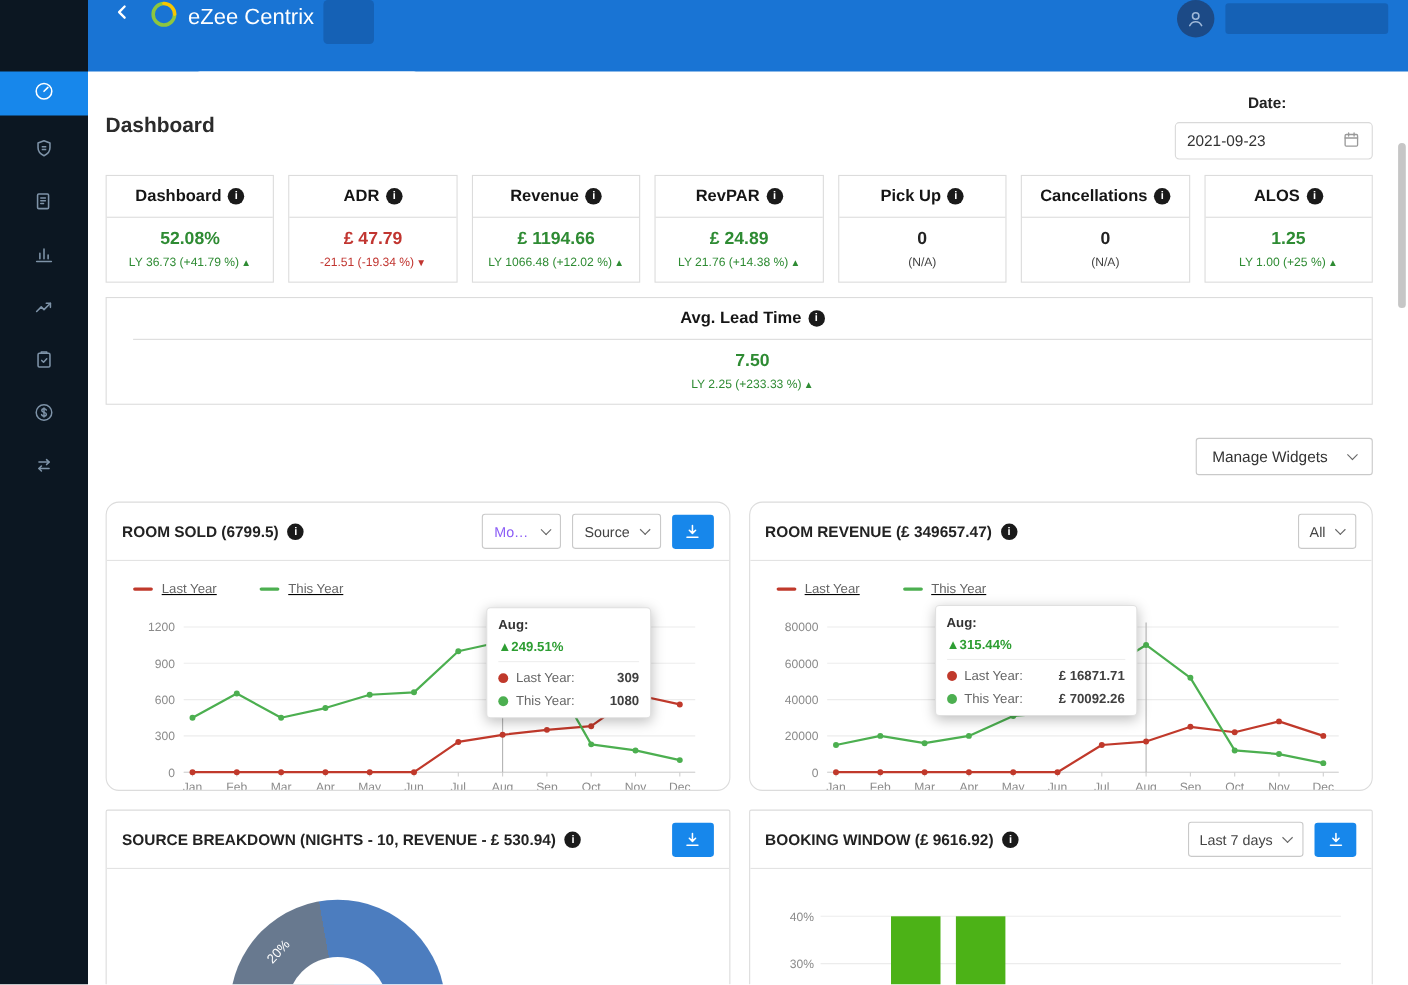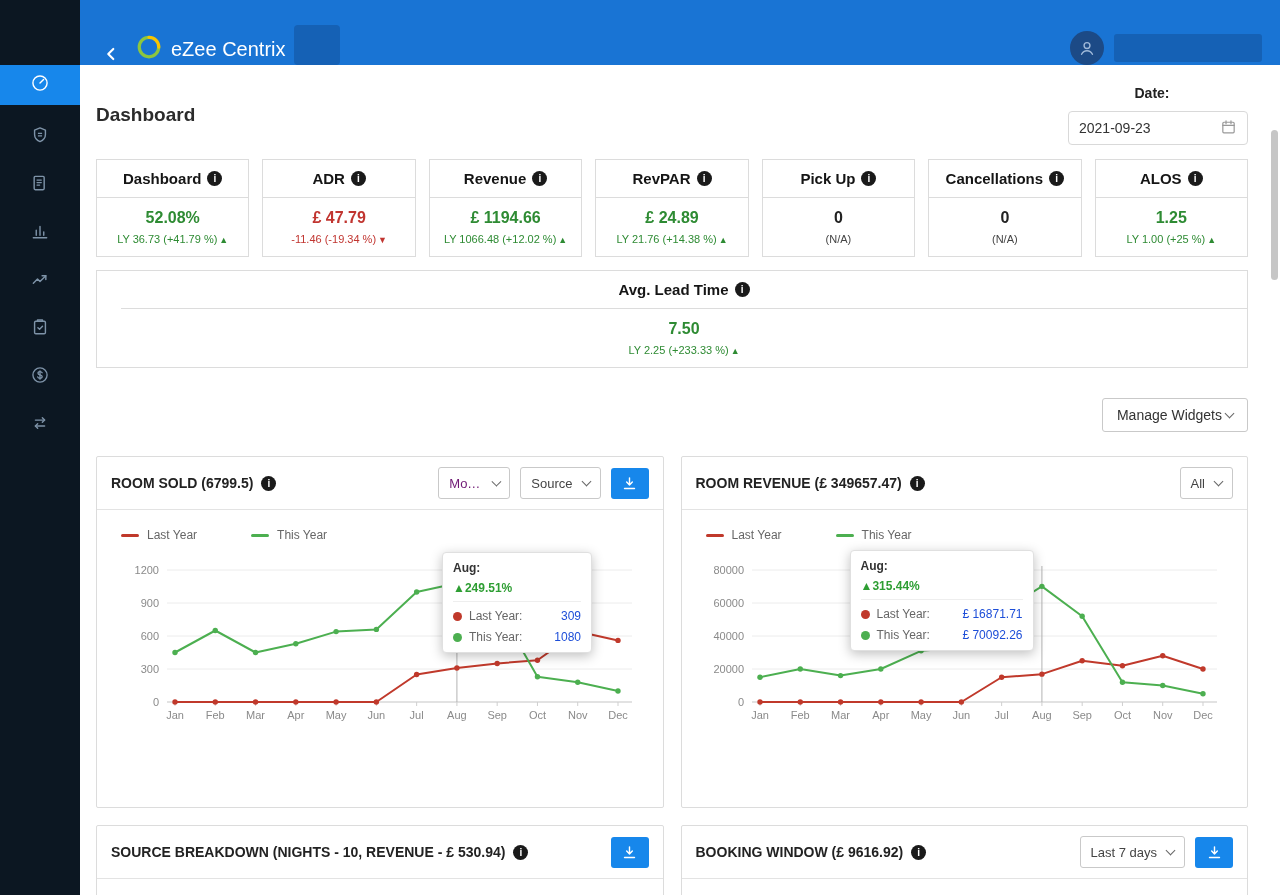--- a/index.html
+++ b/index.html
@@ -6,21 +6,21 @@
   html,body { width: 1280px; height: 895px; overflow: hidden; }
   body { font-family: "Liberation Sans", "DejaVu Sans", sans-serif; background: #fff; position: relative; }
 
   
   .sidebar { position: absolute; left: 0; top: 0; width: 80px; height: 895px; background: #0c1722; padding-top: 65px; z-index: 10; }
   .side-item { height: 48px; display: flex; align-items: center; justify-content: center; color: #7e93a8; cursor: pointer; }
   .side-item.active { height: 40px; background: #1787eb; color: #ffffff; margin-bottom: 8px; }
   .side-item svg { width: 20px; height: 20px; }
 
   
-  .topbar { position: absolute; left: 80px; top: 0; right: 0; height: 65px; background: #1974d4; display: flex; align-items: flex-end; z-index: 9; }
+  .topbar { position: absolute; left: 80px; top: 0; right: 0; height: 65px; background: #1974d4; display: flex; align-items: flex-start; z-index: 9; }
   .back-btn { background: none; border: none; margin-left: 20px; cursor: pointer; display: flex; }
   .brand { display: flex; align-items: center; gap: 9px; margin-left: 14px; color: #fff; font-size: 20px; }
   .redact { background: #1561b5; border-radius: 4px; }
   .redact.main { width: 202px; height: 40px; margin-left: 18px; }
   .redact.small { width: 46px; height: 40px; margin-left: 8px; }
   .top-right { margin-left: auto; margin-right: 18px; display: flex; align-items: center; gap: 10px; }
   .avatar { width: 34px; height: 34px; border-radius: 50%; background: #1c4a86; display: flex; align-items: center; justify-content: center; }
   .redact.user { width: 148px; height: 28px; border-radius: 3px; }
 
   
@@ -42,50 +42,50 @@
   .arrow { font-size: 9px; margin-left: 2px; }
   .tone-green .kpi-value, .tone-green .kpi-sub { color: #2e8b33; }
   .tone-red .kpi-value, .tone-red .kpi-sub { color: #c13530; }
   .tone-plain .kpi-value { color: #222; }
   .tone-plain .kpi-sub { color: #444; }
 
   .lead-card { border: 1px solid #dcdcdc; margin-top: 13px; text-align: center; padding-left: 24px; }
   .lead-card .kpi-title { justify-content: center; }
 
   .manage-row { display: flex; justify-content: flex-end; margin-top: 30px; }
-  .manage-btn { display: flex; align-items: center; gap: 4px; border: 1px solid #c9c9c9; background: #fff; border-radius: 3px; padding: 8px 14px; font-size: 14px; color: #333; cursor: pointer; font-family: inherit; }
+  .manage-btn { display: flex; align-items: center; gap: 19px; border: 1px solid #c9c9c9; background: #fff; border-radius: 3px; padding: 8px 14px; font-size: 14px; color: #333; cursor: pointer; font-family: inherit; }
   .chev { display: inline-block; width: 7px; height: 7px; border-right: 1.6px solid #666; border-bottom: 1.6px solid #666; transform: rotate(45deg); margin-top: -4px; }
 
   
   .widget-grid { display: grid; grid-template-columns: 1fr 1fr; gap: 17px; margin-top: 24px; }
   .widget { border: 1px solid #dcdcdc; border-radius: 2px; position: relative; overflow: hidden; background: #fff; }
-  .widget.h1 { height: 352px; }
+  .widget.h1 { height: 263px; border-radius: 12px; }
   .widget.h2 { height: 330px; }
   .widget-head { display: flex; justify-content: space-between; align-items: center; padding: 10px 14px; border-bottom: 1px solid #e3e3e3; min-height: 53px; }
   .widget-title { font-weight: bold; font-size: 14px; color: #222; display: flex; align-items: center; gap: 8px; }
   .controls { display: flex; align-items: center; gap: 10px; }
   .select { border: 1px solid #c9c9c9; border-radius: 3px; height: 32px; display: flex; align-items: center; gap: 10px; padding: 0 10px; font-size: 13px; color: #444; background: #fff; cursor: pointer; }
-  .sel-txt.month { color: #701a75; max-width: 34px; overflow: hidden; text-overflow: ellipsis; white-space: nowrap; }
+  .sel-txt.month { color: #8b5cf6; max-width: 34px; overflow: hidden; text-overflow: ellipsis; white-space: nowrap; }
   .dl-btn { width: 38px; height: 31px; background: #1787eb; border: none; border-radius: 3px; display: flex; align-items: center; justify-content: center; cursor: pointer; }
   .dl-btn svg { width: 17px; height: 17px; }
 
   .chart-area { position: relative; height: calc(100% - 53px); }
-  .legend { display: flex; gap: 54px; margin: 18px 0 0 24px; }
+  .legend { display: flex; gap: 39px; margin: 18px 0 0 24px; text-decoration: underline; }
   .legend-item { display: flex; align-items: center; gap: 8px; font-size: 12px; color: #666; }
   .dash { display: inline-block; width: 18px; height: 3px; border-radius: 2px; background: #999; }
   svg.chart { display: block; margin: 10px 0 0 14px; }
 
   .tooltip { position: absolute; background: #fff; border: 1px solid #e0e0e0; border-radius: 4px; box-shadow: 0 3px 12px rgba(0,0,0,.25); padding: 8px 10px; width: 150px; font-size: 12px; z-index: 5; }
   .tooltip.wide { width: 184px; }
   .tt-head { display: flex; justify-content: center; gap: 6px; font-weight: bold; color: #333; padding-bottom: 6px; border-bottom: 1px solid #eee; flex-direction: column; }
   .tt-delta { color: #2e9e33; }
   .tt-row { display: flex; align-items: center; gap: 7px; margin-top: 7px; }
   .tt-dot { width: 9px; height: 9px; border-radius: 50%; background: #999; }
   .tt-label { color: #666; }
-  .tt-val { margin-left: auto; color: #1d4ed8; }
+  .tt-val { margin-left: auto; color: #404040; font-weight: bold; }
 
   
   .donut { position: absolute; left: 112px; top: 28px; width: 196px; height: 196px; border-radius: 50%; background: #4c7dbf; }
   .donut::after { content: ""; position: absolute; inset: 52px; background: #fff; border-radius: 50%; }
   .donut-label { position: absolute; left: 32px; top: 40px; color: #fff; font-size: 12px; transform: rotate(-47deg); z-index: 2; }
 
   
   .vthumb { position: absolute; right: 2px; top: 130px; width: 7px; height: 150px; background: #c6c6c6; border-radius: 4px; z-index: 20; }
 </style>
 </head>
@@ -219,21 +219,21 @@
       <div class="kpi-sub"><span>LY 36.73 (+41.79 %)</span><span class="arrow">▲</span></div>
         </div>
     </div>
     <div class="kpi-card tone-red">
       <div class="kpi-title">
           <span>ADR</span>
           <span class="info-icon">i</span>
         </div>
       <div class="kpi-body">
           <div class="kpi-value">£ 47.79</div>
-      <div class="kpi-sub"><span>-11.46 (-19.34 %)</span><span class="arrow">▼</span></div>
+      <div class="kpi-sub"><span>-21.51 (-19.34 %)</span><span class="arrow">▼</span></div>
         </div>
     </div>
     <div class="kpi-card tone-green">
       <div class="kpi-title">
           <span>Revenue</span>
           <span class="info-icon">i</span>
         </div>
       <div class="kpi-body">
           <div class="kpi-value">£ 1194.66</div>
       <div class="kpi-sub"><span>LY 1066.48 (+12.02 %)</span><span class="arrow">▲</span></div>

